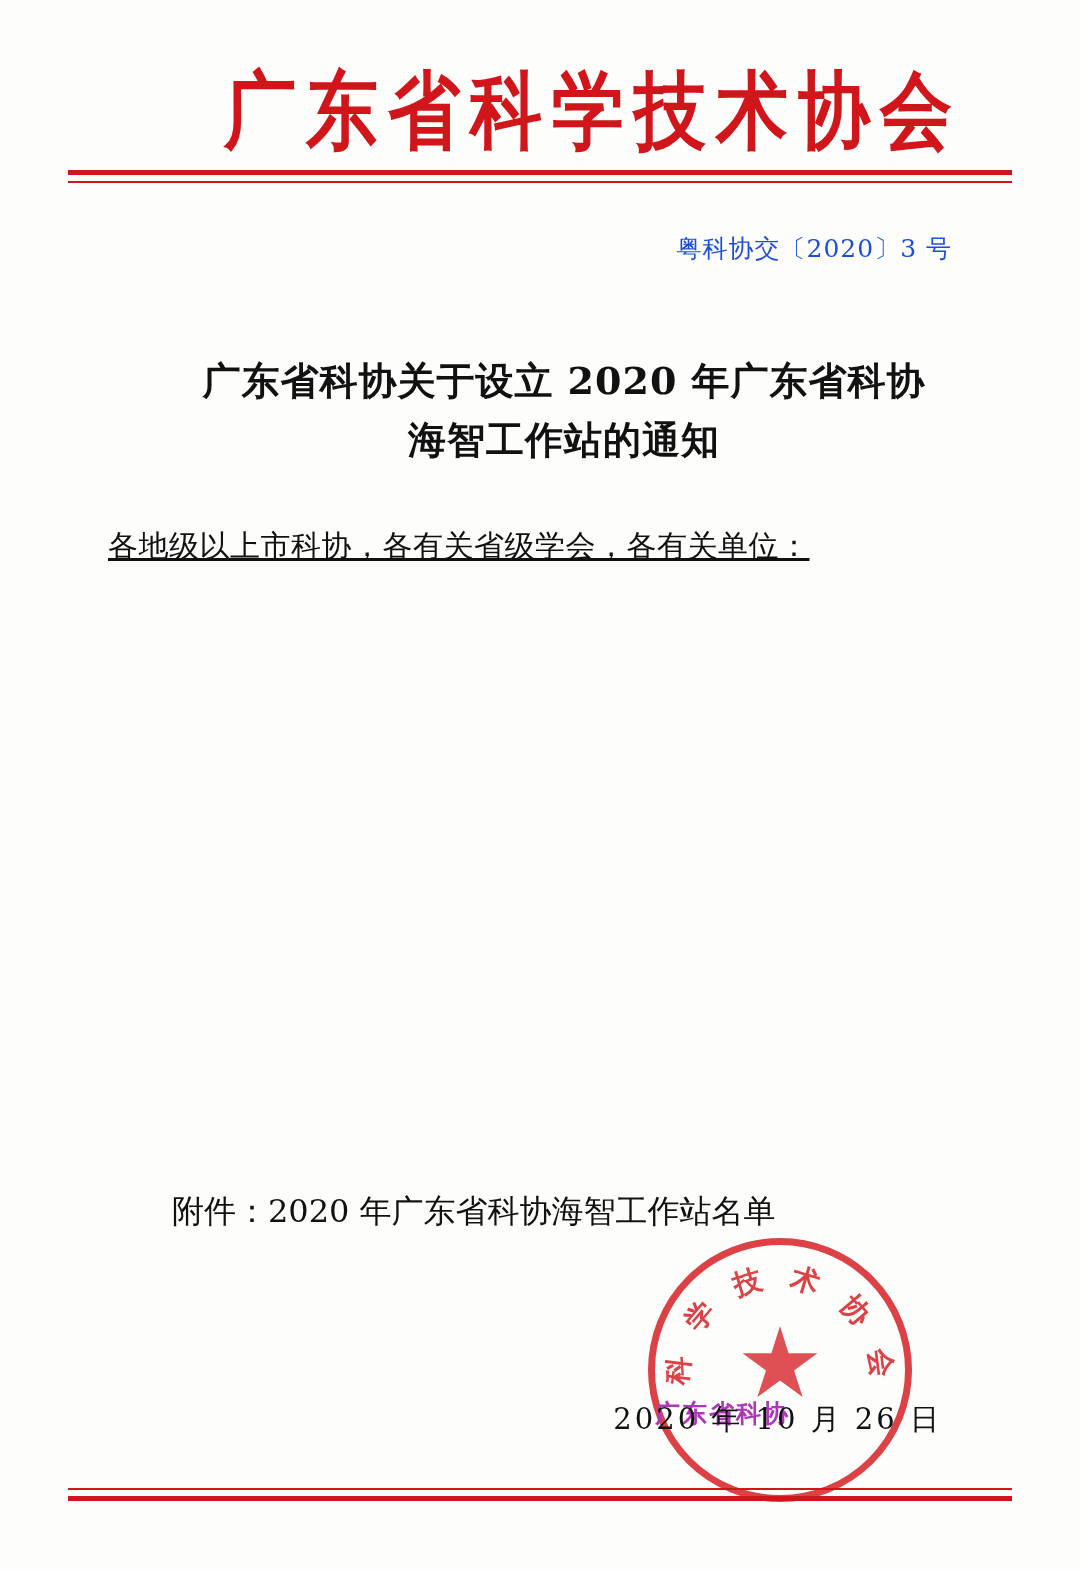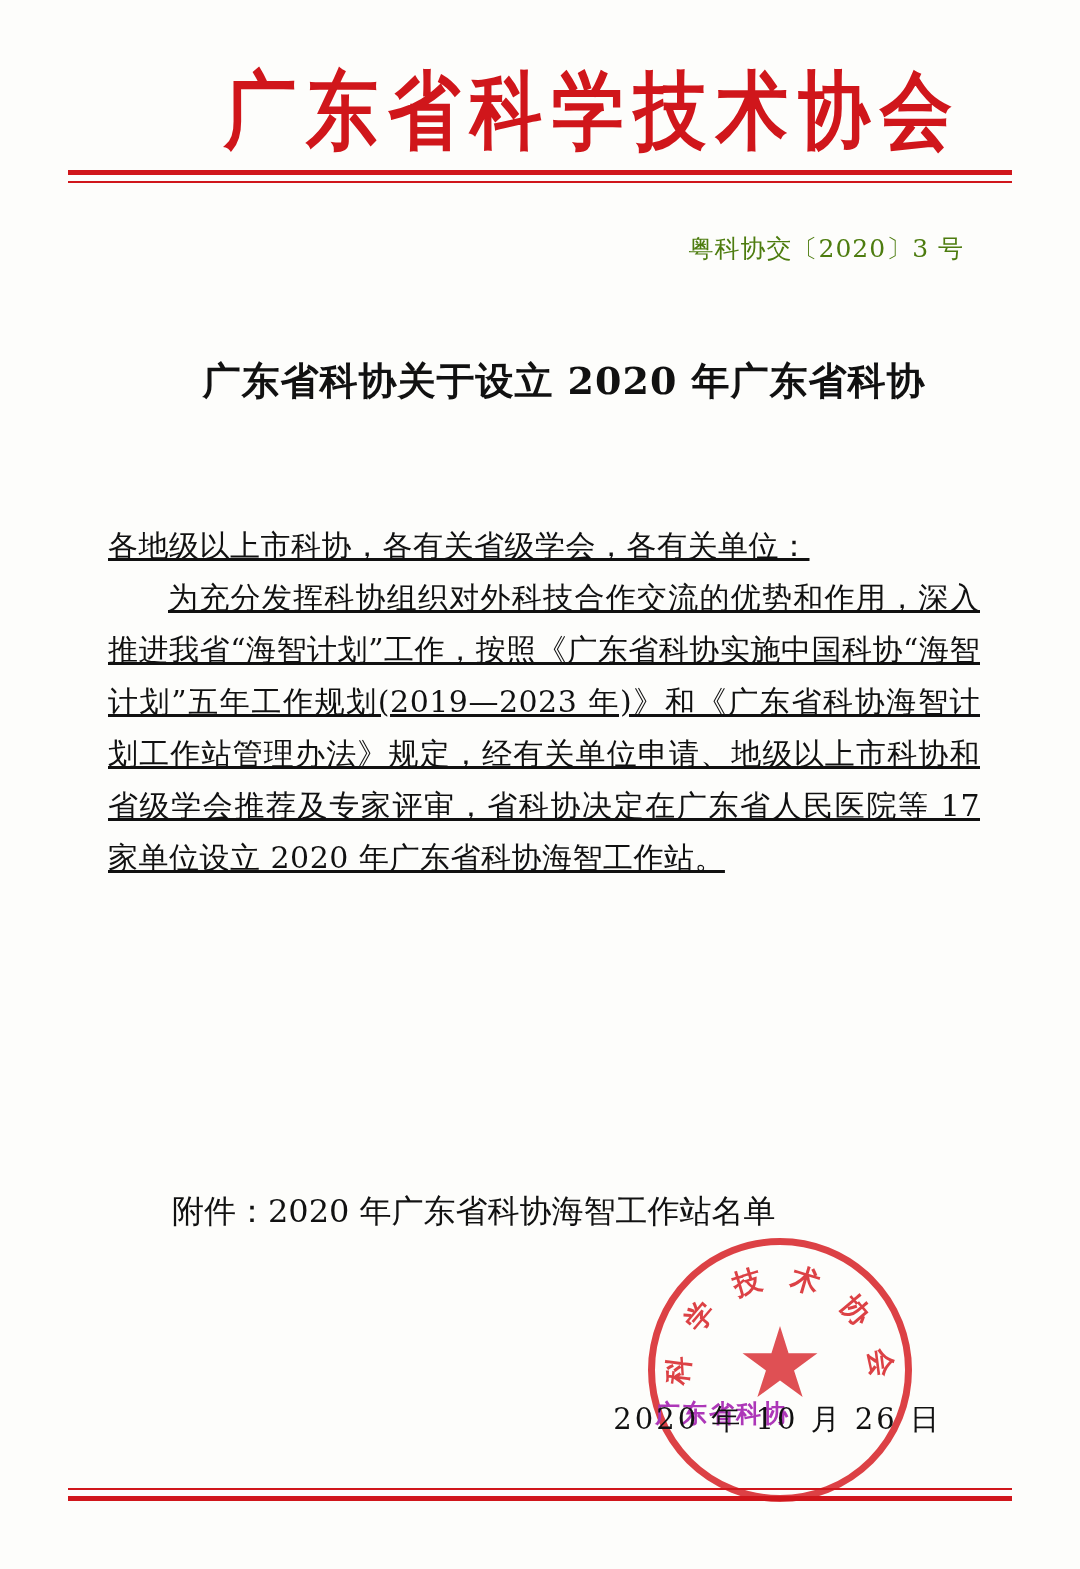--- a/index.html
+++ b/index.html
@@ -57,24 +57,24 @@
     height: 2px;
     background: #d0161b;
     margin-top: 6px;
   }
   .rule-top { top: 170px; }
 
   
   .doc-number {
     position: absolute;
     top: 232px;
-    right: 116px;
+    right: 128px;
     font-size: 25px;
     letter-spacing: 1px;
-    color: #4d7c0f;
+    color: #1d4ed8;
     font-family: "DejaVu Serif", "Liberation Serif", serif;
   }
 
   
   .doc-title {
     position: absolute;
     top: 352px;
     left: 0;
     width: 100%;
     text-align: center;
@@ -206,25 +206,25 @@
 
   <div class="rule-double rule-top">
     <div class="thick"></div>
     <div class="thin"></div>
   </div>
 
   <div class="doc-number">粤科协交〔2020〕3 号</div>
 
   <div class="doc-title">
     <span class="line">广东省科协关于设立 2020 年广东省科协</span>
+    <span class="line">海智工作站的通知</span>
   </div>
 
   <div class="body-text">
     <p>各地级以上市科协，各有关省级学会，各有关单位：</p>
-    <p class="indent">为充分发挥科协组织对外科技合作交流的优势和作用，深入推进我省“海智计划”工作，按照《广东省科协实施中国科协“海智计划”五年工作规划(2019—2023 年)》和《广东省科协海智计划工作站管理办法》规定，经有关单位申请、地级以上市科协和省级学会推荐及专家评审，省科协决定在广东省人民医院等 17 家单位设立 2020 年广东省科协海智工作站。</p>
   </div>
 
   <div class="attachment">附件：2020 年广东省科协海智工作站名单</div>
 
   <div class="seal">
     <svg class="seal-arc" viewBox="0 0 264 264">
       <defs>
         <path id="arcpath" d="M 34,142 A 98,98 0 0 1 230,142" fill="none"></path>
       </defs>
       <text>

